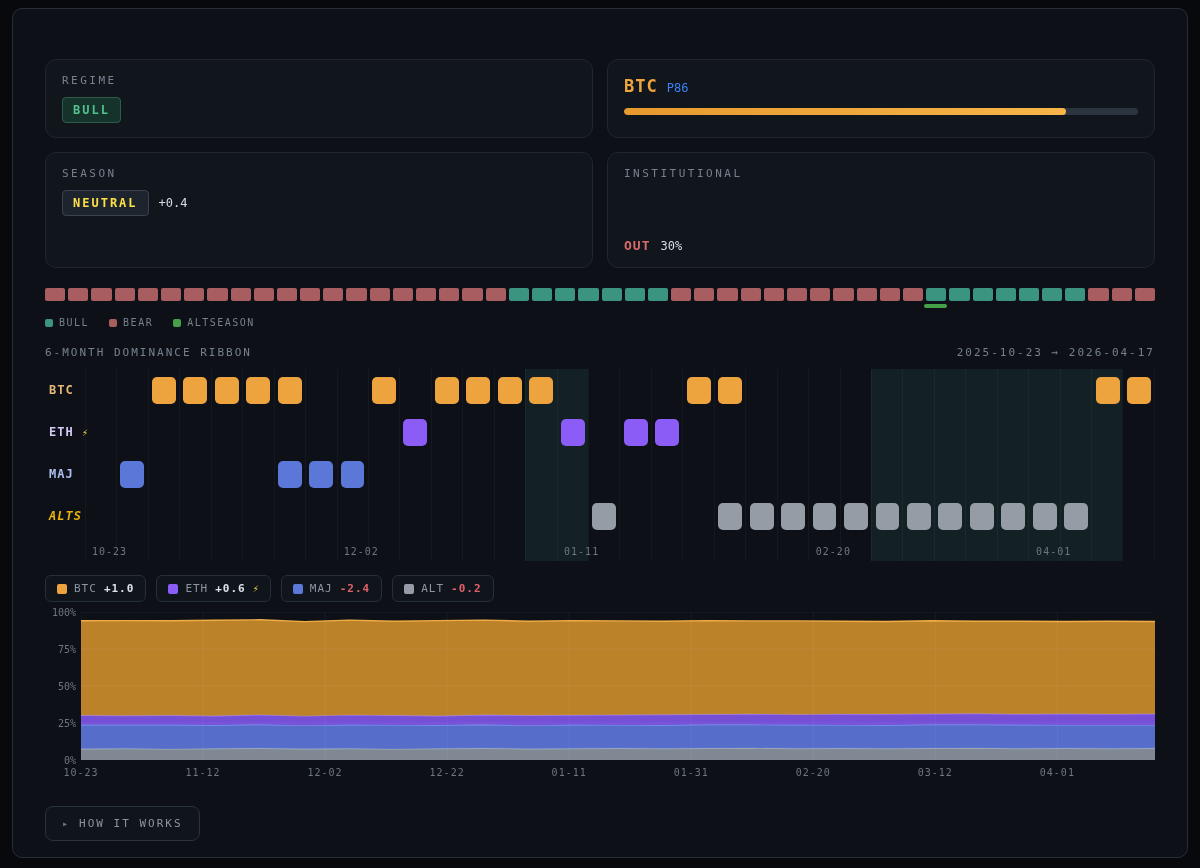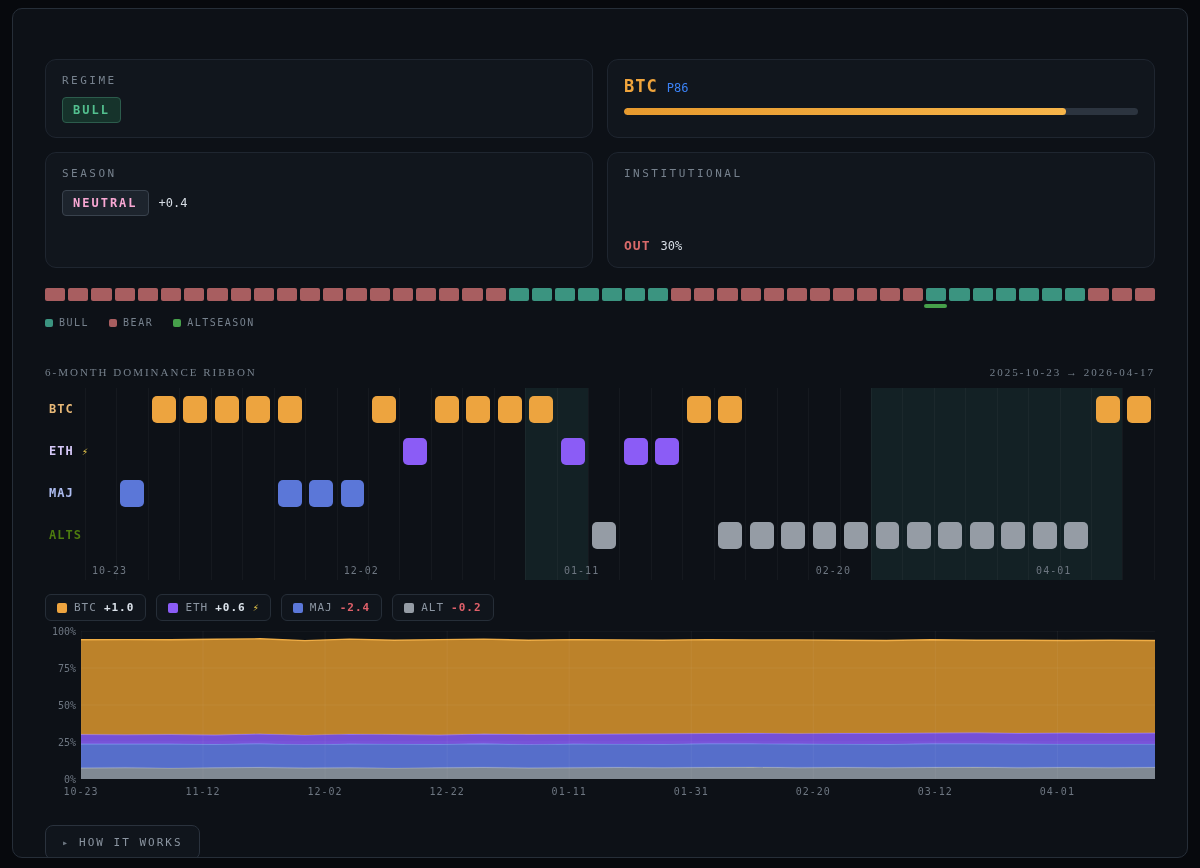--- a/index.html
+++ b/index.html
@@ -40,21 +40,21 @@
   .panel-label {
     font-size: 11px; letter-spacing: 2.5px;
     color: #76818d; margin-bottom: 10px;
   }
   .badge {
     display: inline-block;
     font-size: 12px; font-weight: bold; letter-spacing: 2px;
     padding: 5px 10px; border-radius: 4px;
   }
   .badge-bull { color: #53c08f; background: #16332b; border: 1px solid #2c5c4c; }
-  .badge-neutral { color: #f9a8d4; background: #1d242d; border: 1px solid #39424d; }
+  .badge-neutral { color: #fde047; background: #1d242d; border: 1px solid #39424d; }
   .season-row { display: flex; align-items: center; gap: 10px; }
   .season-delta { font-size: 12px; color: #d7dde5; }
   .dom-row { display: flex; align-items: baseline; gap: 9px; margin-top: 2px; }
   .dom-asset { font-size: 17px; font-weight: bold; color: #f0a43c; letter-spacing: 1px; }
   .dom-pct { font-size: 12px; color: #3b82f6; }
   .progress { margin-top: 12px; height: 7px; background: #2c343f; border-radius: 4px; overflow: hidden; }
   .progress-fill { height: 100%; border-radius: 4px; background: linear-gradient(90deg,#e79a2e,#f7b54a); }
   .inst-row { display: flex; align-items: baseline; gap: 10px; }
   .inst-dir { font-size: 13px; font-weight: bold; letter-spacing: 1px; color: #d96a6a; margin-top: 48px; }
   .inst-pct { font-size: 12px; color: #d7dde5; }
@@ -63,23 +63,23 @@
   .strip { display: flex; gap: 3px; height: 13px; }
   .seg { flex: 1; border-radius: 2px; }
   .seg-bear { background: #a85e60; }
   .seg-bull { background: #3b9480; }
   .alt-marker { position: absolute; top: 16px; height: 4px; border-radius: 2px; background: #46a04a; }
   .strip-legend { margin-top: 8px; display: flex; gap: 20px; align-items: center; }
   .leg-item { display: flex; align-items: center; gap: 6px; font-size: 10px; letter-spacing: 1.5px; color: #76818d; }
   .leg-sq { width: 8px; height: 8px; border-radius: 2px; display: inline-block; }
   
   .section-head {
-    margin-top: 38px;
+    margin-top: 18px;
     display: flex; justify-content: space-between; 
-    font-size: 11px; letter-spacing: 2px; color: #76818d; font-family: Liberation Serif, serif;
+    font-size: 11px; letter-spacing: 2px; color: #76818d;
   }
   
   .ribbon { position: relative; margin-top: 10px; height: 192px; }
   .rb-cols { position: absolute; left: 40px; right: 0; top: 0; bottom: 0; display: flex;
              border-right: 1px solid rgba(255,255,255,0.035); }
   .rb-col { flex: 1; border-left: 1px solid rgba(255,255,255,0.035); }
   .rb-col-phase { background: rgba(59,148,128,0.13); }
   .rb-row { position: relative; height: 42px; }
   .rb-label { position: absolute; left: 4px; top: 50%; transform: translateY(-50%);
               font-size: 12px; font-weight: bold; letter-spacing: 1px; }
@@ -418,21 +418,21 @@
           <div class="rb-cell"></div>
           <div class="rb-cell"></div>
           <div class="rb-cell"></div>
           <div class="rb-cell"></div>
           <div class="rb-cell"></div>
           <div class="rb-cell"></div>
           <div class="rb-cell"></div>
         </div>
       </div>
       <div class="rb-row">
-        <div class="rb-label" style="color: #4d7c0f;">ALTS</div>
+        <div class="rb-label" style="color: #eab308; font-style: italic;">ALTS</div>
         <div class="rb-cells">
           <div class="rb-cell"></div>
           <div class="rb-cell"></div>
           <div class="rb-cell"></div>
           <div class="rb-cell"></div>
           <div class="rb-cell"></div>
           <div class="rb-cell"></div>
           <div class="rb-cell"></div>
           <div class="rb-cell"></div>
           <div class="rb-cell"></div>

